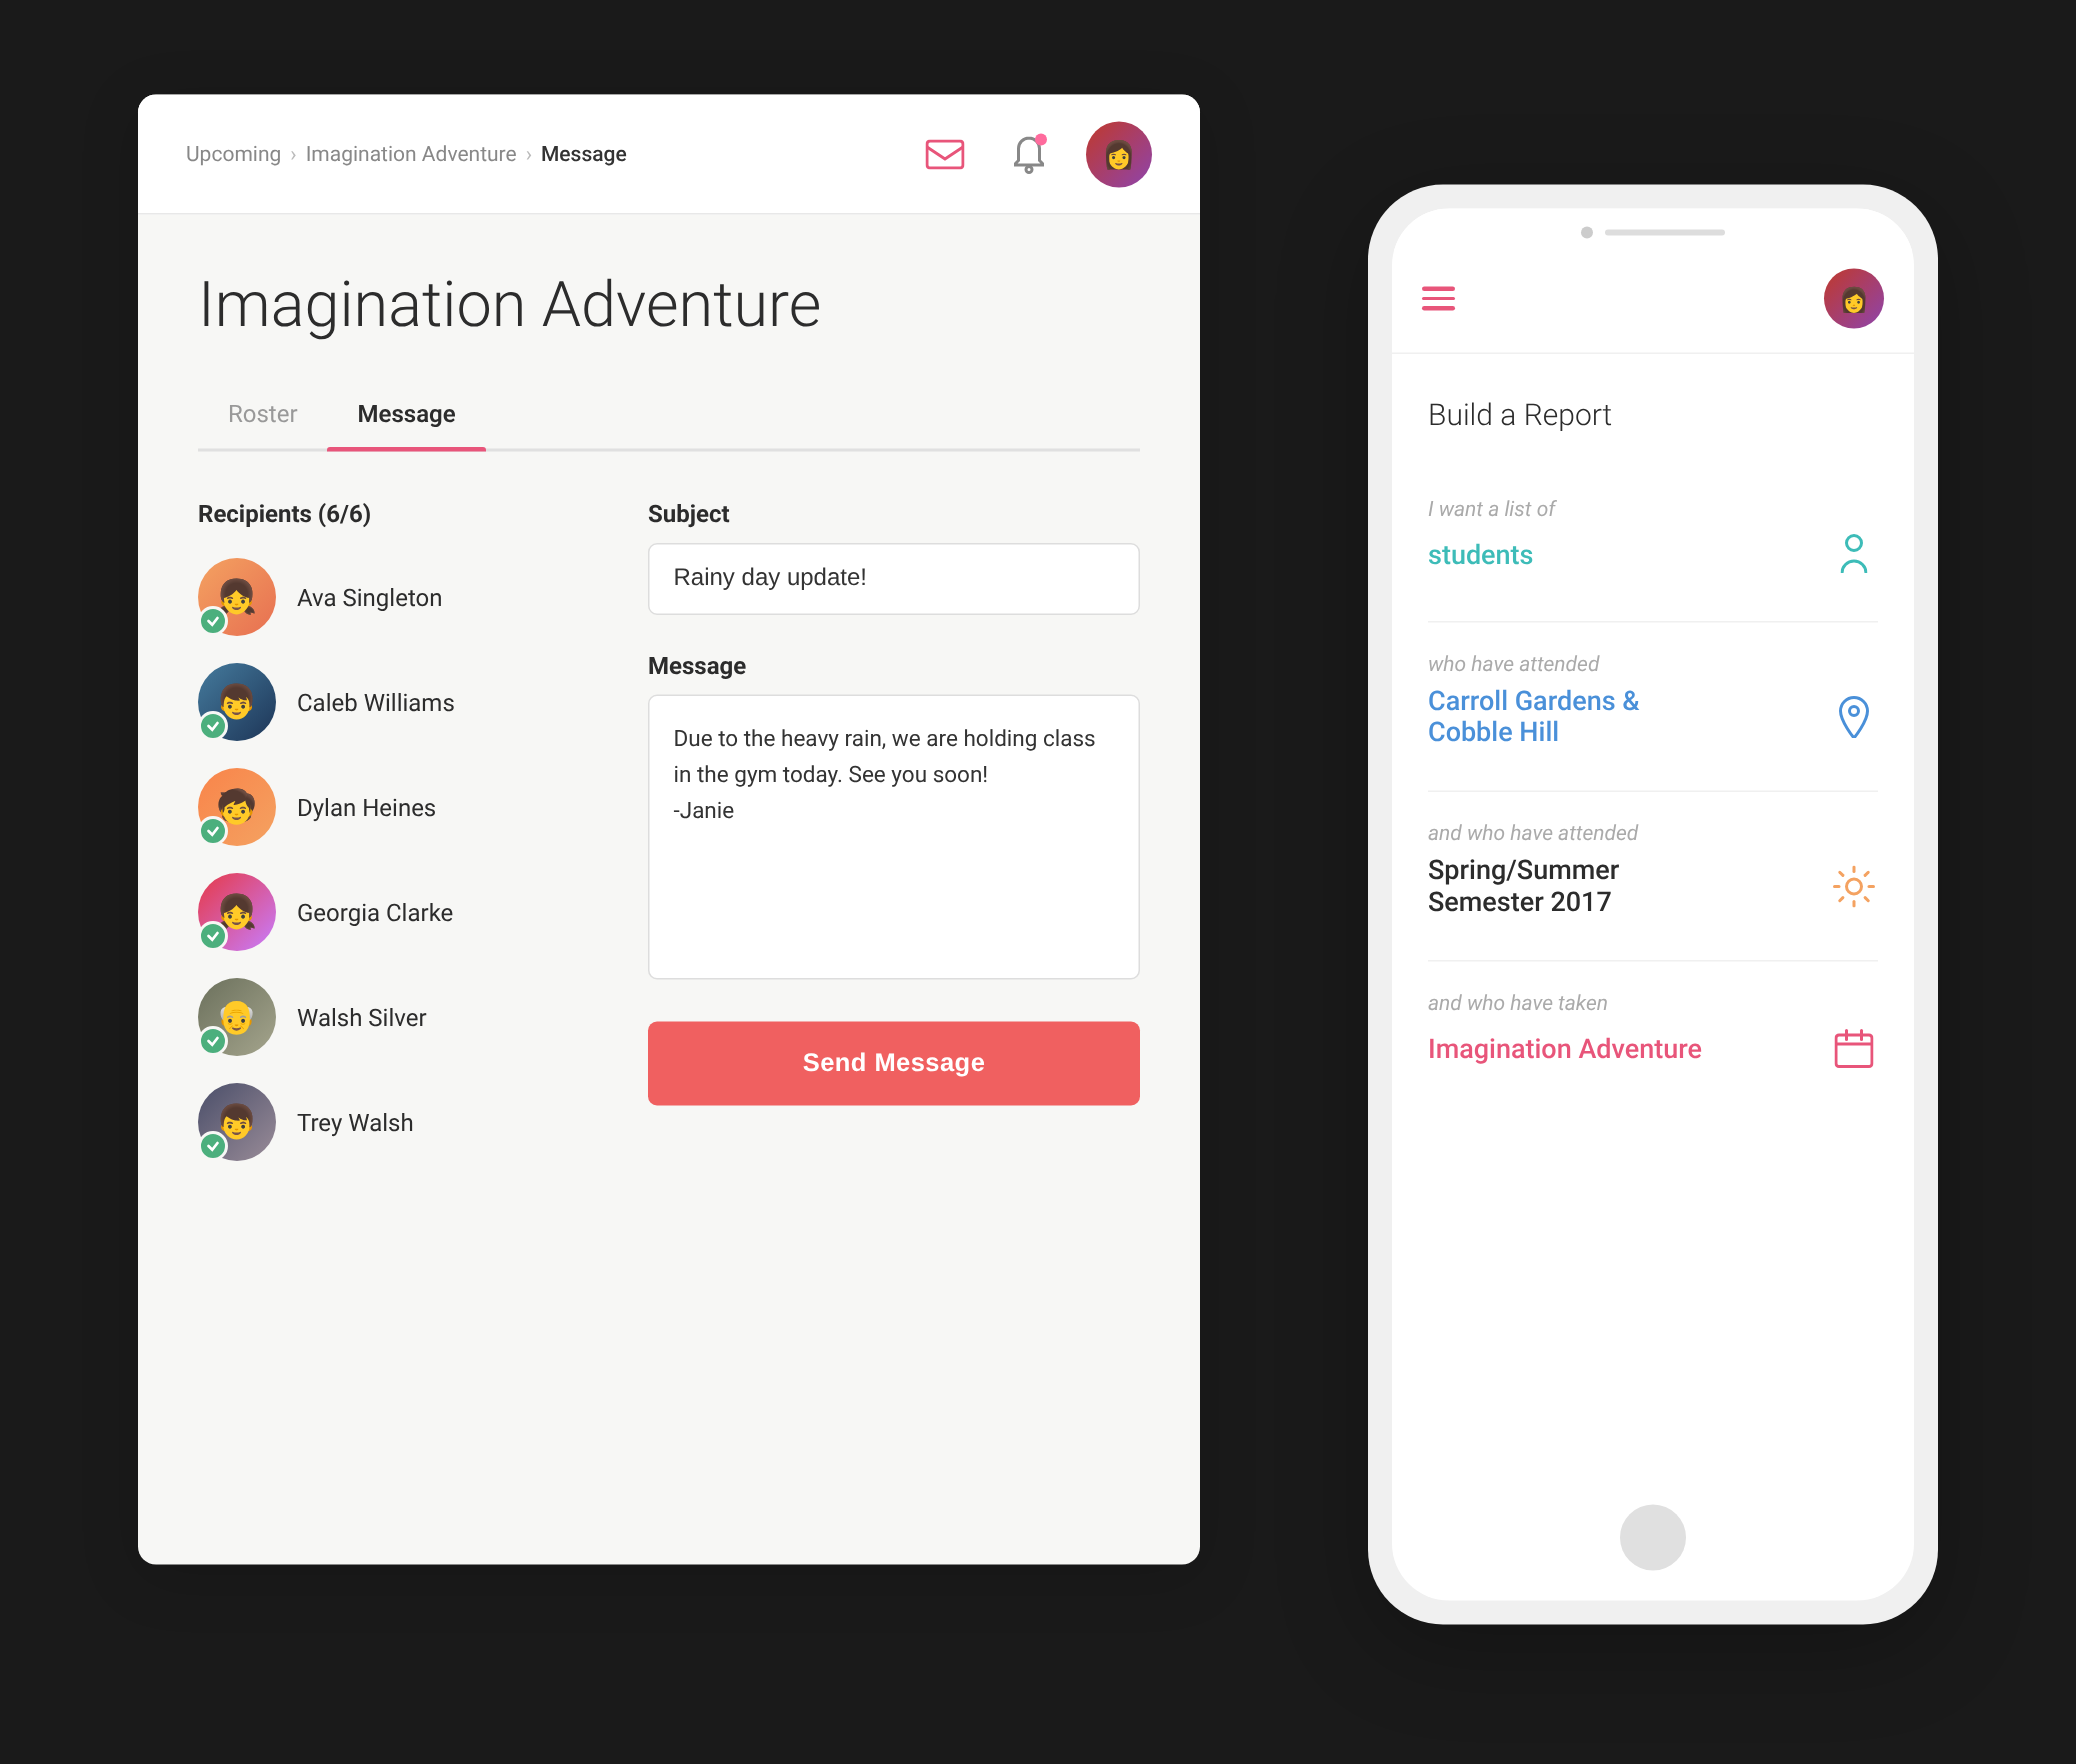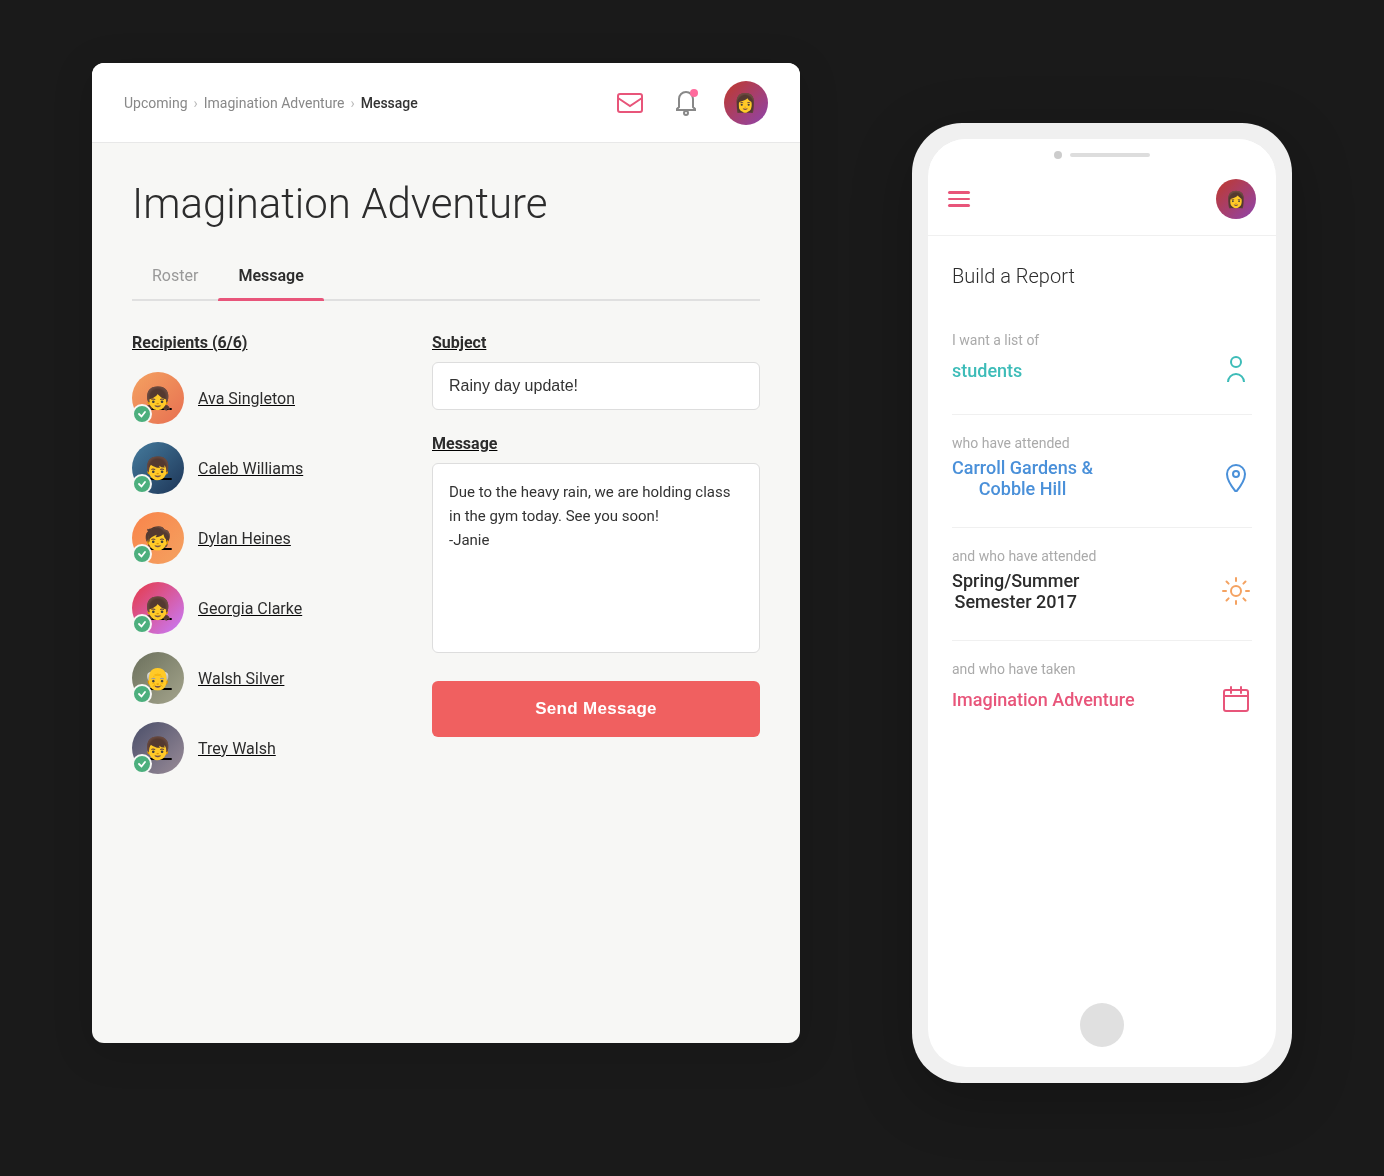--- a/index.html
+++ b/index.html
@@ -141,21 +141,20 @@
       right: 0;
       height: 3px;
       background: #e8557a;
       border-radius: 2px 2px 0 0;
     }
 
     
     .main-layout {
       display: flex;
       gap: 40px;
-      text-decoration: underline;
     }
 
     
     .recipients-section {
       width: 260px;
       flex-shrink: 0;
     }
 
     .section-heading {
       font-size: 16px;
@@ -378,27 +377,27 @@
 
     .report-section {
       margin-bottom: 28px;
     }
 
     .report-label {
       font-size: 14px;
       color: #aaa;
       margin-bottom: 6px;
       font-weight: 400;
+      font-style: italic;
     }
 
     .report-value-row {
       display: flex;
       align-items: center;
       justify-content: space-between;
-      text-align: center;
     }
 
     .report-value {
       font-size: 18px;
       font-weight: 500;
     }
 
     .report-value.teal { color: #3dbcb8; }
     .report-value.blue { color: #4a90d9; }
     .report-value.dark { color: #2c2c2c; }

